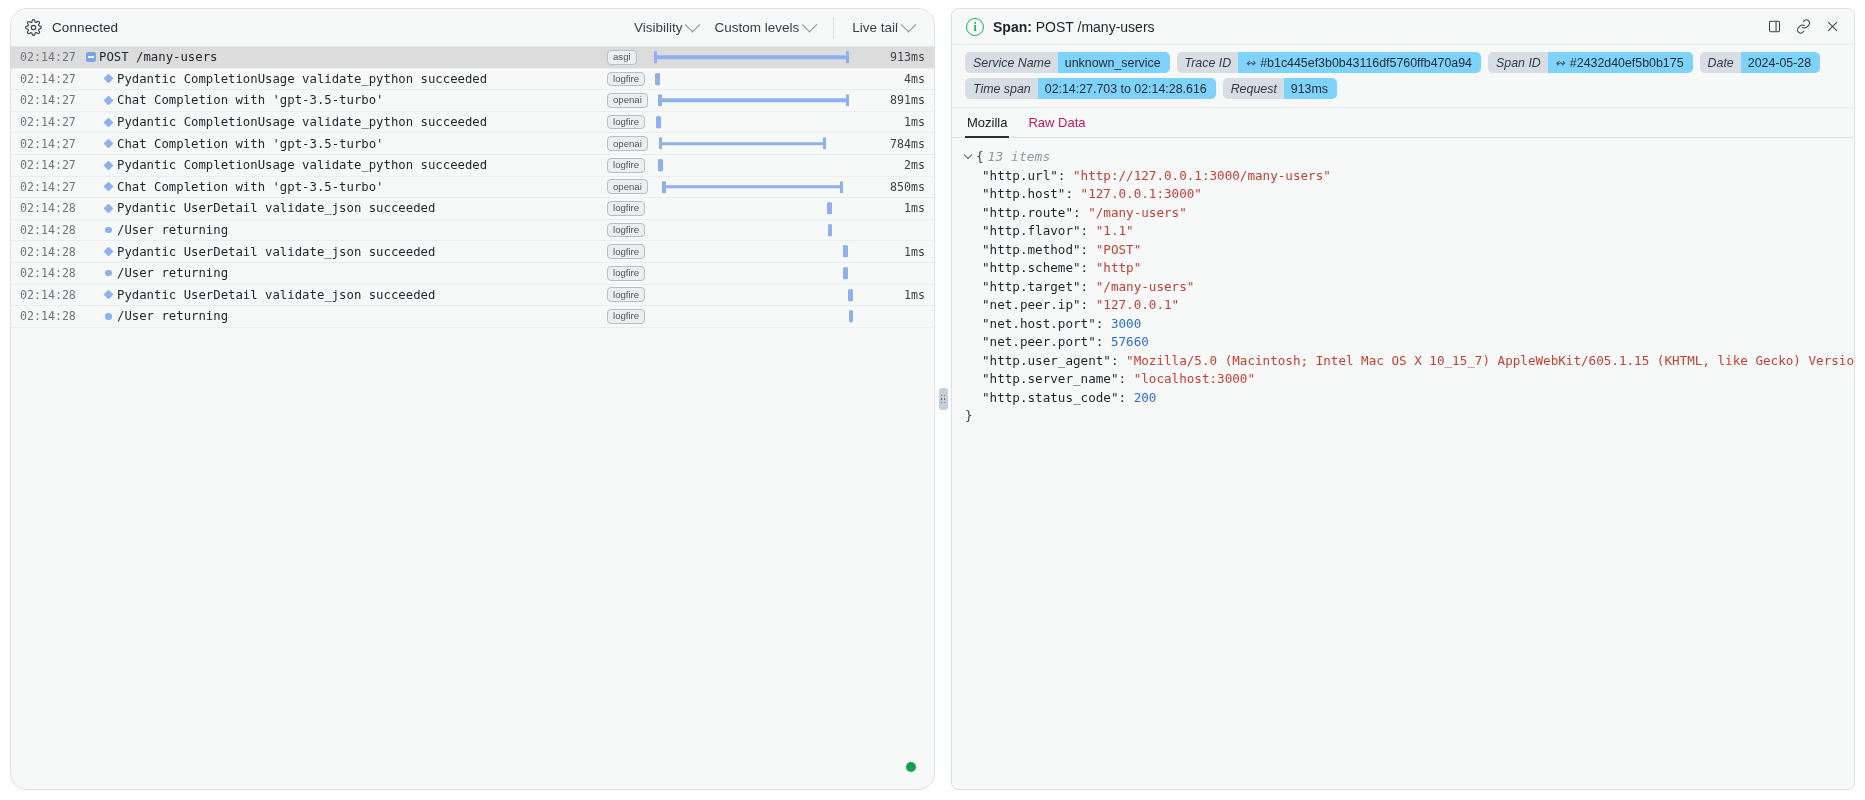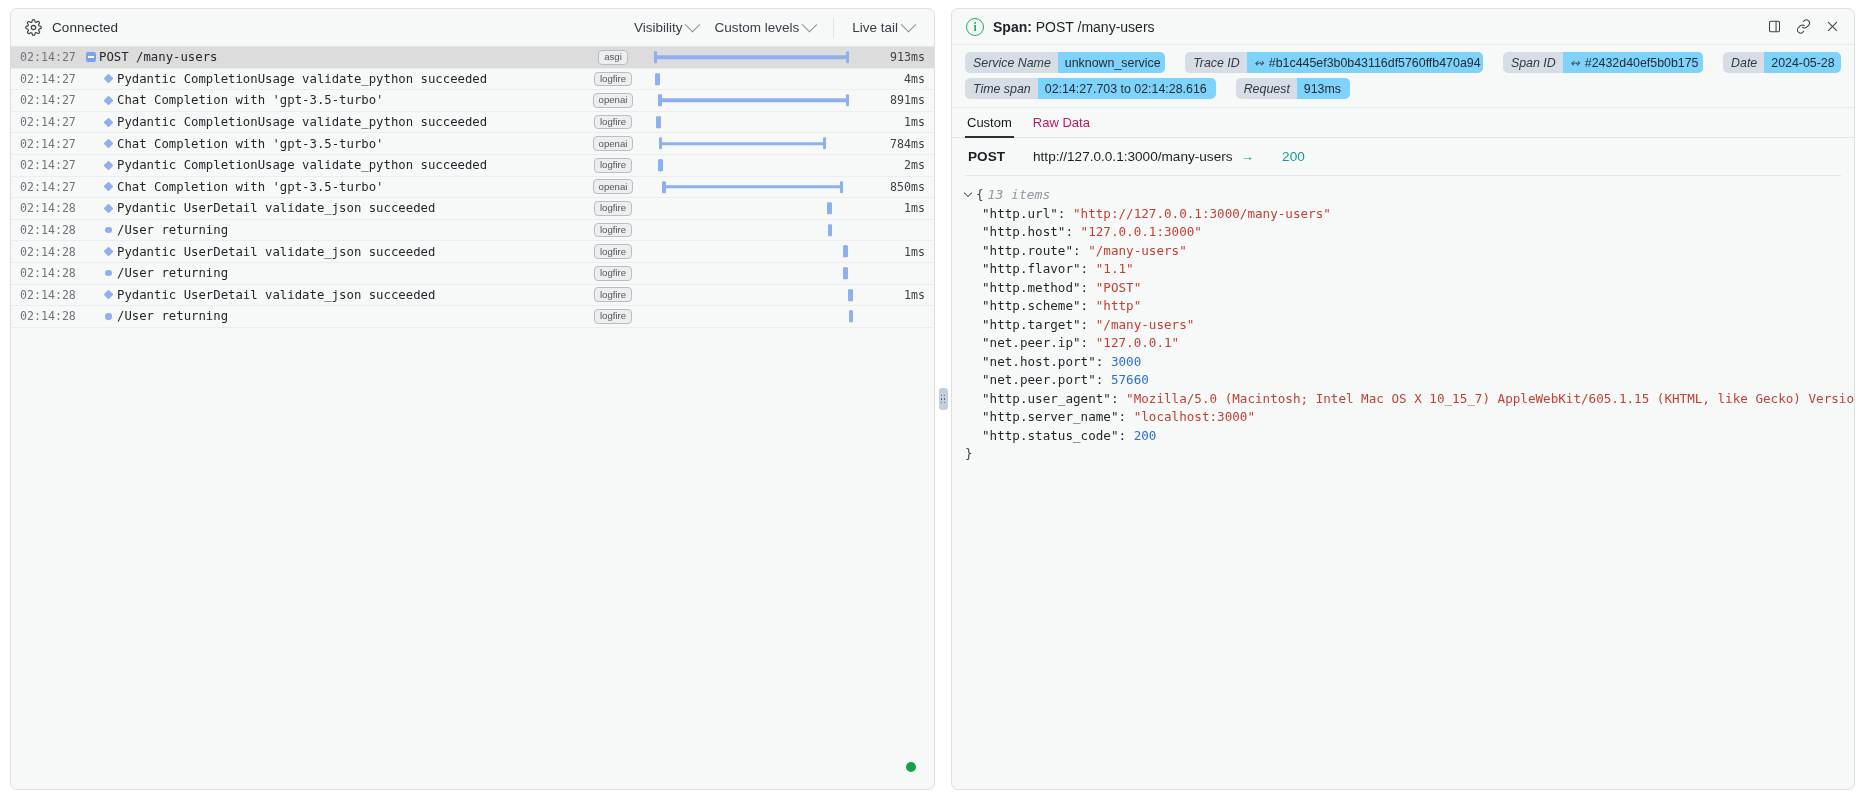--- a/index.html
+++ b/index.html
@@ -16,21 +16,21 @@
     gap: 0px;
     background: #ffffff;
   }
 
   
   .left-panel {
     width: 925px;
     height: 782px;
     background: #f7f8f8;
     border: 1px solid #dcdfe3;
-    border-radius: 7px;
+    border-radius: 17px;
     display: flex;
     flex-direction: column;
     overflow: hidden;
     position: relative;
   }
   .toolbar {
     height: 38px;
     min-height: 38px;
     display: flex;
     align-items: center;
@@ -118,22 +118,22 @@
   .diamond {
     width: 7px; height: 7px; background: #8fb0ee;
     transform: rotate(45deg); border-radius: 1px;
   }
   .circle {
     width: 6.5px; height: 6.5px; background: #8fb0ee; border-radius: 50%;
   }
   .row-label { white-space: nowrap; overflow: hidden; text-overflow: ellipsis; }
 
   .badge-col {
-    position: absolute; left: 580px; width: 44px;
-    display: flex; justify-content: center;
+    position: absolute; left: 596px; width: 44px;
+    display: flex; 
   }
   .badge {
     font-family: "Liberation Sans", sans-serif;
     font-size: 9.6px;
     color: #53585f;
     background: #eceef0;
     border: 1px solid #b9bec4;
     border-radius: 4px;
     padding: 1.4px 5px 1.8px 5px;
     line-height: 1;
@@ -224,21 +224,21 @@
   .span-title b { font-weight: bold; }
   .hdr-spacer { flex: 1; }
   .hdr-icons { display: flex; align-items: center; gap: 14px; color: #3b4147; }
   .hdr-icons > span { cursor: pointer; display: flex; align-items: center; }
 
   .meta-zone {
     padding: 7px 13px 8px 13px;
     display: flex; flex-direction: column; gap: 5px;
     border-bottom: 1px solid #e7e9eb;
   }
-  .meta-row { display: flex; gap: 20px; flex-wrap: nowrap; }
+  .meta-row { display: flex; gap: 7px; flex-wrap: nowrap; }
   .chip {
     display: flex; align-items: stretch;
     border-radius: 5px;
     overflow: hidden;
     font-size: 12.4px;
     height: 21px;
   }
   .chip-k {
     background: #d7dde5;
     color: #343a41;
@@ -642,32 +642,26 @@
           <span class="chip-v">02:14:27.703 to 02:14:28.616</span>
         </div>
         <div class="chip">
           <span class="chip-k">Request</span>
           <span class="chip-v">913ms</span>
         </div>
       </div>
     </div>
 
     <div class="tabs" id="tabs">
-        <div class="tab active">Custom</div>
+        <div class="tab active">Mozilla</div>
         <div class="tab">Raw Data</div>
       </div>
 
     <div class="detail-body">
 
-      <div class="http-line">
-        <span class="http-method">POST</span>
-        <span class="http-url">http://127.0.0.1:3000/many-users</span>
-        <span class="http-arrow">→</span>
-        <span class="http-status">200</span>
-      </div>
 
 
       <div class="json">
         <div class="json-top">
           <i class="caret-sm"></i>
           <span class="brace">{</span>
           <span class="items-count">13 items</span>
         </div>
         <div id="json-rows">
             <div class="json-row"><span class="jkey">"http.url"</span><span class="jcolon">: </span><span class="jstr">"http://127.0.0.1:3000/many-users"</span></div>

